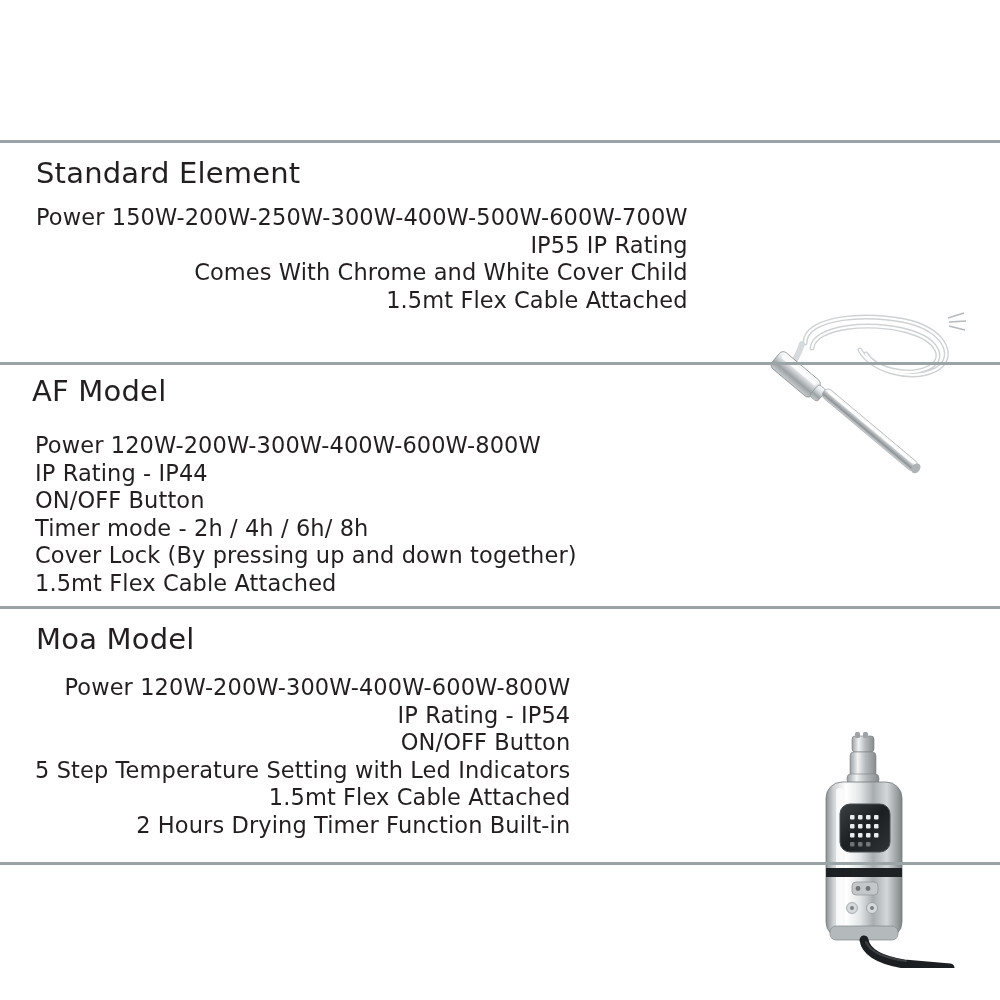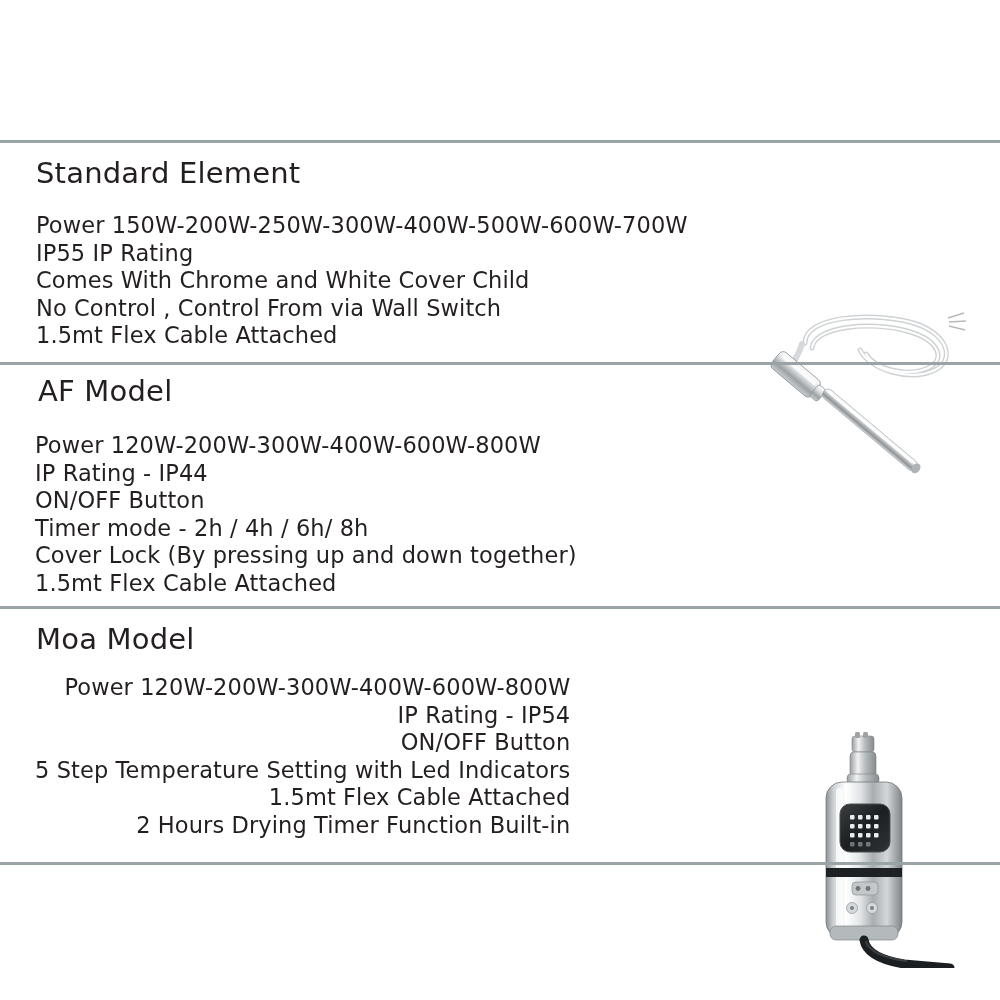--- a/index.html
+++ b/index.html
@@ -46,31 +46,31 @@
   .sec-title {
     position: absolute;
     left: 36px;
     font-size: 29px;
     font-weight: 400;
     letter-spacing: 0.2px;
     color: #231f20;
     white-space: nowrap;
   }
   .sec1 .sec-title { top: 16px; }
-  .sec2 .sec-title { top: 12px; left: 38px; }
+  .sec2 .sec-title { top: 12px; left: 32px; }
   .sec3 .sec-title { top: 16px; left: 36px; }
 
   .spec-list {
     position: absolute;
     left: 36px;
     margin: 0;
     padding: 0;
     list-style: none;
   }
-  .sec1 .spec-list { top: 72px; }
+  .sec1 .spec-list { top: 64px; text-align: right; }
   .sec2 .spec-list { top: 70px; left: 35px; }
   .sec3 .spec-list { top: 68px; left: 35px; }
 
   .spec-list li {
     font-size: 22.5px;
     line-height: 27.5px;
     color: #231f20;
     white-space: nowrap;
     letter-spacing: 0.1px;
   }
@@ -94,21 +94,20 @@
 <div class="page">
 
   <div class="divider d1"></div>
 
   <div class="section sec1">
     <div class="sec-title">Standard Element</div>
     <ul class="spec-list">
       <li>Power 150W-200W-250W-300W-400W-500W-600W-700W</li>
       <li>IP55 IP Rating</li>
       <li>Comes With Chrome and White Cover Child</li>
-      <li>No Control , Control From via Wall Switch</li>
       <li>1.5mt Flex Cable Attached</li>
     </ul>
 
     <div class="product prod1">
       <svg width="230" height="190" viewBox="0 0 230 190">
         <defs>
           <linearGradient id="rodGrad" x1="0" y1="0" x2="0" y2="1">
             <stop offset="0%" stop-color="#f2f3f4"></stop>
             <stop offset="25%" stop-color="#ffffff"></stop>
             <stop offset="50%" stop-color="#b9bdc0"></stop>

